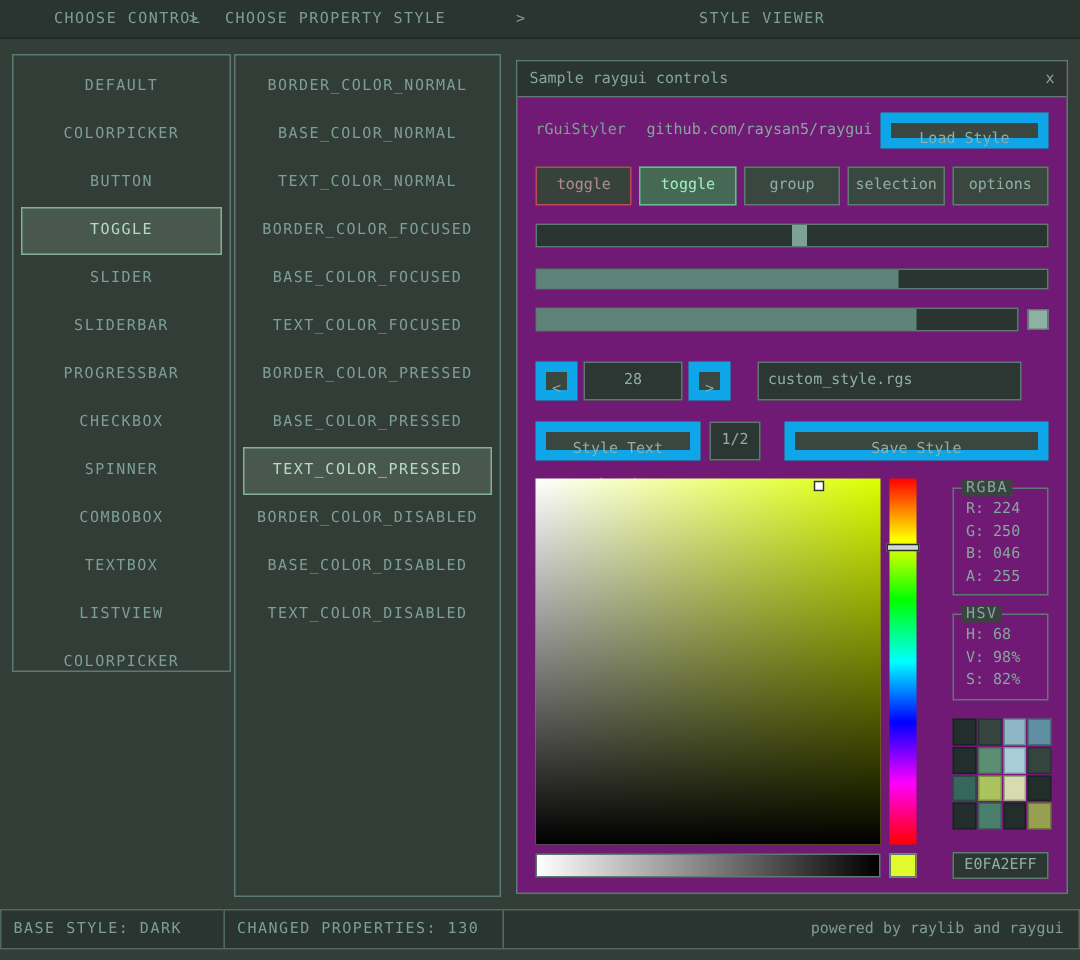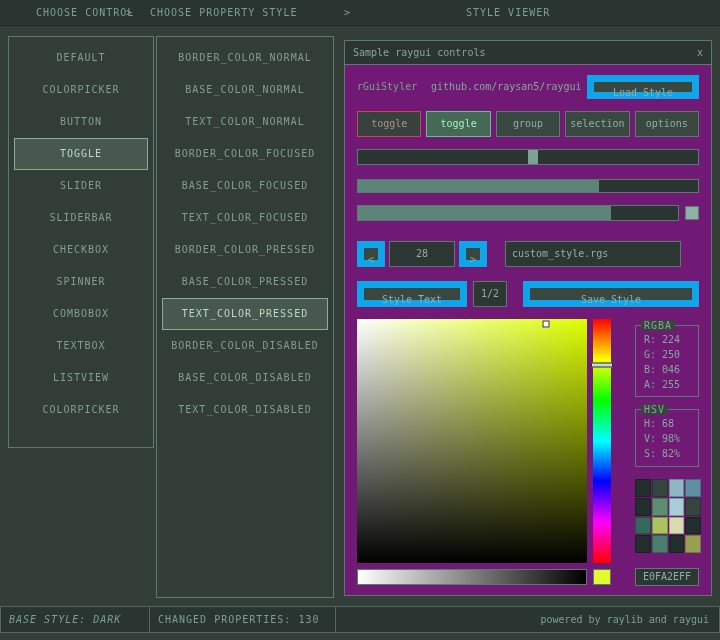--- a/index.html
+++ b/index.html
@@ -73,21 +73,21 @@
   .palette{position:absolute;left:290px;top:438px;width:66px;height:74px;display:grid;grid-template-columns:repeat(4,1fr);grid-auto-rows:1fr;gap:1px;}
   .swatch{cursor:pointer;border:1px solid rgba(0,0,0,0.25);}
 
   .alpha-bar{position:absolute;left:12px;top:528px;width:230px;height:16px;border:1px solid #5c7a72;cursor:pointer;
              background:linear-gradient(to right,#ffffff,#000000);}
   .cur-swatch{position:absolute;left:248px;top:528px;width:18px;height:16px;border:1px solid #5c7a72;}
   .hex-box{left:290px;top:527px;width:64px;height:18px;line-height:16px;text-align:center;cursor:text;}
 
   
   .status-cell{position:absolute;top:606px;height:27px;line-height:25px;background:#2a3531;border:1px solid #50685f;padding-left:8px;letter-spacing:1px;white-space:nowrap;}
-  .sc1{left:0;width:150px;font-style:italic;}
+  .sc1{left:0;width:150px;}
   .sc2{left:149px;width:187px;}
   .sc3{left:335px;width:385px;text-align:right;padding-right:10px;letter-spacing:0;}
 </style>
 </head>
 <body>
 
 <div class="app">
 
   <header class="topbar">
     <span class="tb-item" style="left:36px">CHOOSE CONTROL</span>
@@ -98,20 +98,21 @@
   </header>
 
   <section class="panel controls-panel">
 
   <div class="list-item">DEFAULT</div>
       <div class="list-item">COLORPICKER</div>
       <div class="list-item">BUTTON</div>
       <div class="list-item selected">TOGGLE</div>
       <div class="list-item">SLIDER</div>
       <div class="list-item">SLIDERBAR</div>
+      <div class="list-item">PROGRESSBAR</div>
       <div class="list-item">CHECKBOX</div>
       <div class="list-item">SPINNER</div>
       <div class="list-item">COMBOBOX</div>
       <div class="list-item">TEXTBOX</div>
       <div class="list-item">LISTVIEW</div>
       <div class="list-item">COLORPICKER</div>
     </section>
 
   <section class="panel props-panel">
 

